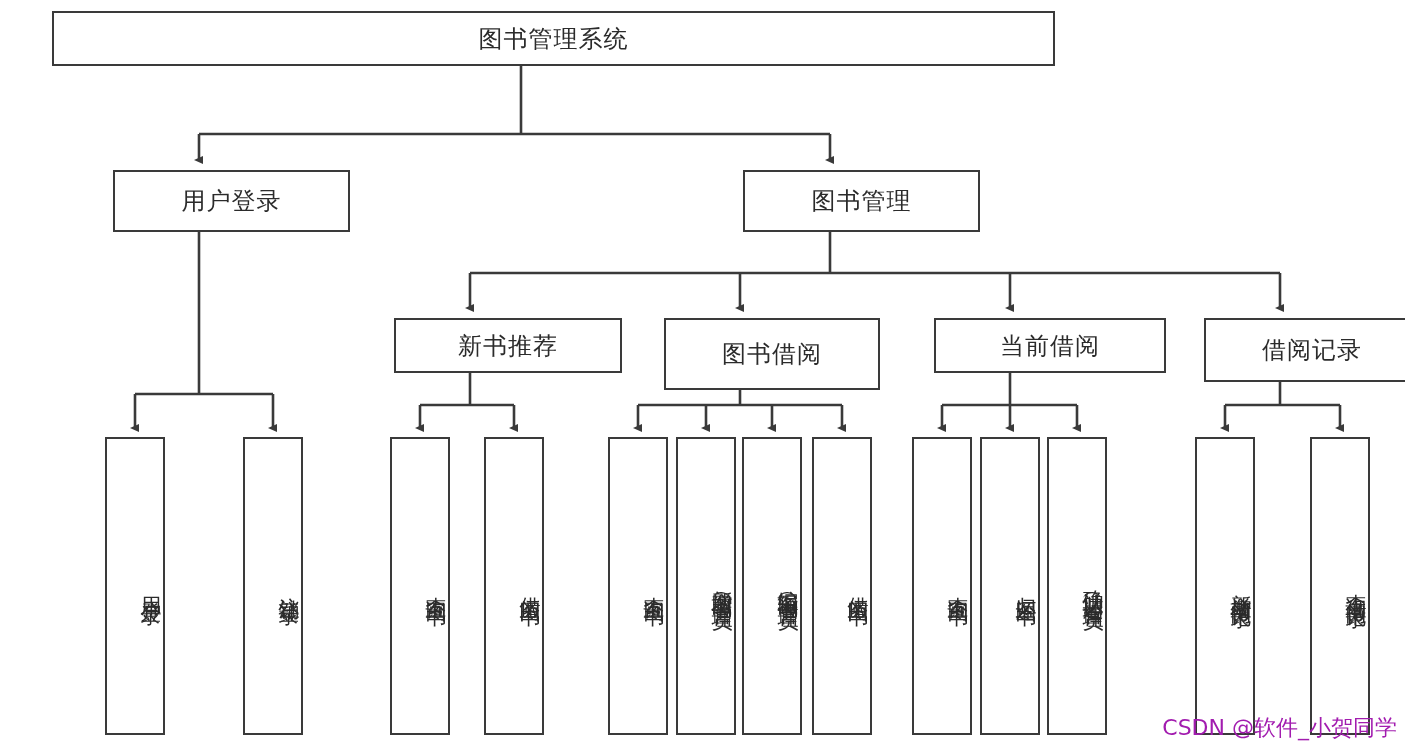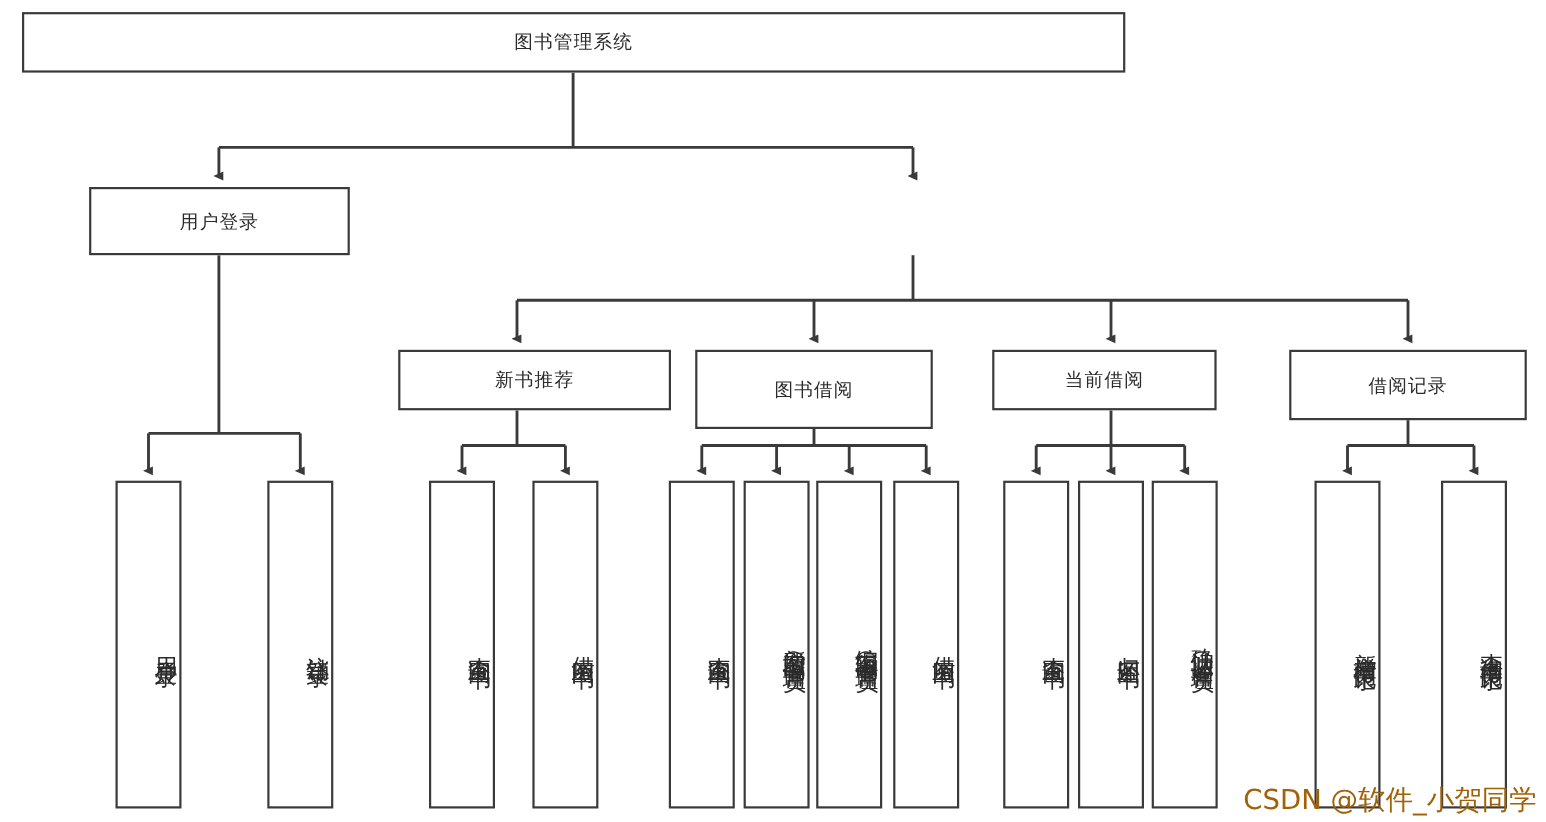--- a/index.html
+++ b/index.html
@@ -30,42 +30,43 @@
     border: 2px solid #3a3a3a;
     background: #ffffff;
     color: #2b2b2b;
     display: flex;
     align-items: center;
     justify-content: center;
     text-align: center;
     z-index: 2;
   }
   .node.h {
-    font-size: 17px;
+    font-size: 24px;
     letter-spacing: 1px;
+    margin-left: 32px;
   }
   .node.v {
     writing-mode: vertical-rl;
     text-orientation: upright;
     font-size: 21px;
     letter-spacing: 3px;
     line-height: 1.15;
     padding: 8px 0;
     align-items: flex-start;
     justify-content: center;
   }
   .node.v.topalign {
     align-items: flex-start;
   }
   .watermark {
     position: absolute;
     right: 8px;
     bottom: 4px;
-    font-size: 25px;
-    color: #a16207;
+    font-size: 22px;
+    color: #a21caf;
     z-index: 5;
     white-space: nowrap;
     font-family: "DejaVu Sans", "Liberation Sans", sans-serif;
   }
 </style>
 </head>
 <body>
 
 <div id="canvas">
 
@@ -115,24 +116,25 @@
       <path d="M1280,373 L1280,405"></path>
       <path d="M1225,405 L1340,405"></path>
       <path d="M1225,405 L1225,428" marker-end="url(#arrow)"></path>
       <path d="M1340,405 L1340,428" marker-end="url(#arrow)"></path>
     </g>
   </svg>
 
   <div class="node h" style="left: 20px; top: 11px; width: 1003px; height: 55px;">图书管理系统</div>
 
   <div class="node h" style="left: 81px; top: 170px; width: 237px; height: 62px;">用户登录</div>
+  <div class="node h" style="left: 711px; top: 170px; width: 237px; height: 62px;">图书管理</div>
 
-  <div class="node h" style="left: 362px; top: 318px; width: 248px; height: 55px;">新书推荐</div>
+  <div class="node h" style="left: 362px; top: 318px; width: 228px; height: 55px;">新书推荐</div>
   <div class="node h" style="left: 632px; top: 318px; width: 216px; height: 72px;">图书借阅</div>
-  <div class="node h" style="left: 902px; top: 318px; width: 204px; height: 55px;">当前借阅</div>
+  <div class="node h" style="left: 902px; top: 318px; width: 232px; height: 55px;">当前借阅</div>
   <div class="node h" style="left: 1172px; top: 318px; width: 216px; height: 64px;">借阅记录</div>
 
   <div class="node v" style="left: 105px; top: 437px; width: 60px; height: 298px;">用户登录</div>
   <div class="node v" style="left: 243px; top: 437px; width: 60px; height: 298px;">注销登录</div>
   <div class="node v" style="left: 390px; top: 437px; width: 60px; height: 298px;">查询图书</div>
   <div class="node v" style="left: 484px; top: 437px; width: 60px; height: 298px;">借阅图书</div>
   <div class="node v" style="left: 608px; top: 437px; width: 60px; height: 298px;">查询图书</div>
   <div class="node v topalign" style="left: 676px; top: 437px; width: 60px; height: 298px;">新增图书（管理员）</div>
   <div class="node v topalign" style="left: 742px; top: 437px; width: 60px; height: 298px;">编辑图书（管理员）</div>
   <div class="node v" style="left: 812px; top: 437px; width: 60px; height: 298px;">借阅图书</div>

